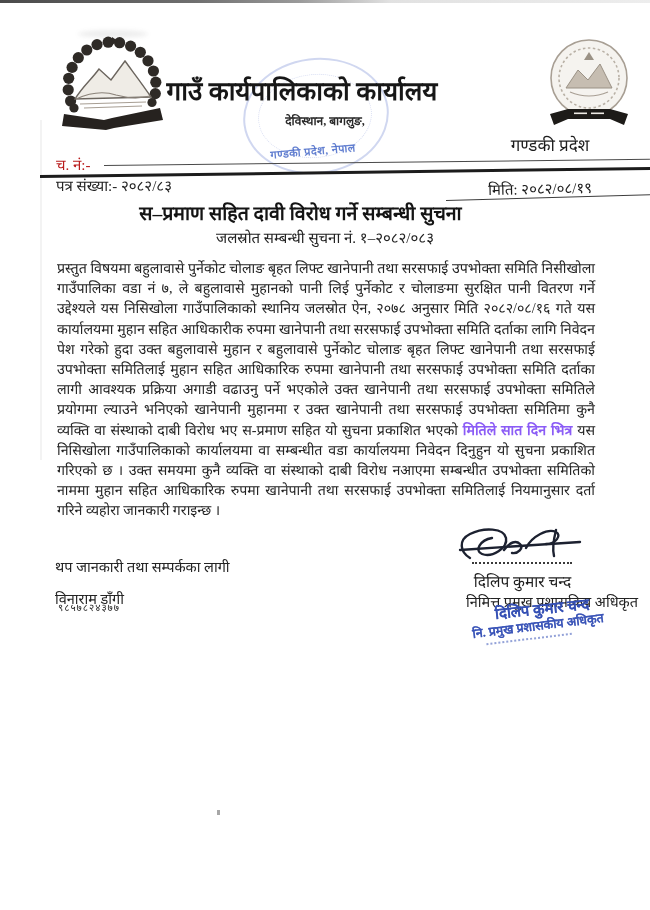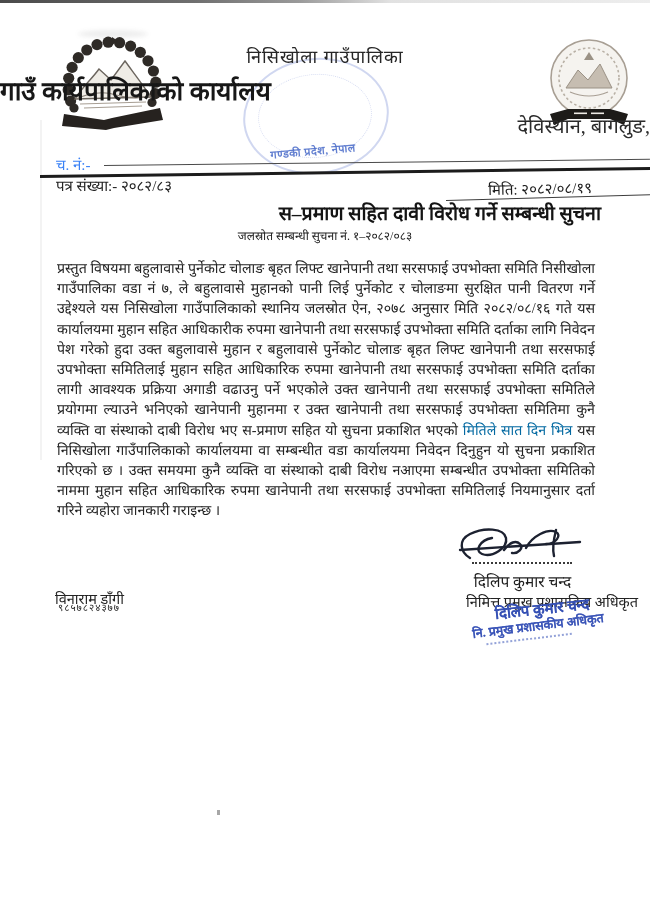--- a/index.html
+++ b/index.html
@@ -17,53 +17,53 @@
     background:linear-gradient(to right,#4a4a4a 0%,#6f6f6f 30%,#9a9a9a 46%,rgba(170,170,170,.35) 60%,rgba(190,190,190,.28) 100%);}
   .scan-smudge{position:absolute;left:78px;top:30px;width:70px;height:8px;
     background:rgba(90,90,90,.10);filter:blur(2px);border-radius:50%;}
   .scan-left-edge{position:absolute;left:40px;top:120px;width:2px;height:340px;
     background:rgba(80,80,80,.07);}
   
   .emblem-left{position:absolute;left:58px;top:36px;}
   .emblem-right{position:absolute;left:548px;top:34px;}
   .muni-name{position:absolute;left:0;top:44px;width:650px;text-align:center;
     font-size:18px;letter-spacing:1px;color:#262626;}
-  .office-name{position:absolute;left:0;top:72px;width:604px;text-align:left;
+  .office-name{position:absolute;left:0;top:72px;width:604px;text-align:center;
     font-size:26px;font-weight:bold;color:#171717;}
-  .address-line{position:absolute;left:0;top:112px;width:650px;text-align:right;
-    font-size:20px;color:#2b2b2b;}
+  .address-line{position:absolute;left:0;top:112px;width:650px;text-align:center;
+    font-size:12px;color:#2b2b2b;font-weight:bold;}
   .hstamp{position:absolute;left:243px;top:58px;width:142px;height:112px;
     border:2px solid rgba(72,100,196,.26);border-radius:50%;
     transform:rotate(-7deg);}
   .hstamp-inner{position:absolute;left:258px;top:74px;width:112px;height:82px;
     border:1px dotted rgba(72,100,196,.22);border-radius:50%;transform:rotate(-5deg);}
   .hstamp-text{position:absolute;left:248px;top:143px;width:130px;text-align:center;
     font-size:11px;font-weight:bold;color:rgba(38,78,190,.72);transform:rotate(-5deg);
     letter-spacing:.5px;}
   .letter-no{position:absolute;left:56px;top:134px;font-size:15px;color:#242424;margin-top:41px;}
-  .dispatch-no{position:absolute;left:56px;top:154px;font-size:15px;color:#3b82f6;}
+  .dispatch-no{position:absolute;left:56px;top:154px;font-size:15px;color:#b91c1c;}
   .province{position:absolute;left:470px;top:133px;width:160px;text-align:center;
     font-size:17px;color:#1e1e1e;}
   .rule-thin{position:absolute;left:104px;top:165px;width:546px;height:1.4px;
     background:#4a4a4a;transform:rotate(-0.65deg);transform-origin:left center;}
   .rule-thick{position:absolute;left:40px;top:175px;width:612px;height:2.6px;
     background:#1c1c1c;transform:rotate(-0.75deg);transform-origin:left center;}
   .date-line{position:absolute;left:440px;top:178px;width:200px;text-align:center;
     font-size:15px;color:#1d1d1d;transform:rotate(-1.2deg);}
   .date-underline{position:absolute;left:446px;top:200px;width:206px;height:1.3px;
     background:#3d3d3d;transform:rotate(-1.6deg);transform-origin:left center;}
   
-  .notice-title{position:absolute;left:0;top:199px;width:601px;text-align:right;
+  .notice-title{position:absolute;left:0;top:199px;width:601px;text-align:center;
     font-size:19.5px;font-weight:bold;color:#141414;}
   .notice-subtitle{position:absolute;left:0;top:227px;width:650px;text-align:center;
-    font-size:12px;color:#222;}
+    font-size:15px;color:#222;}
   
   .body-para{position:absolute;left:57px;top:258px;width:538px;
     font-size:14.2px;line-height:20.2px;text-align:justify;color:#232323;margin:0;}
-  .body-para strong{font-weight:normal;color:#0369a1;}
+  .body-para strong{font-weight:bold;color:#8b5cf6;}
   
   .contact-heading{position:absolute;left:55px;top:556px;font-size:14.5px;color:#242424;}
   .contact-name{position:absolute;left:55px;top:578px;font-size:14.5px;color:#242424;margin-top:10px;}
   .contact-phone{position:absolute;left:58px;top:600px;font-size:10px;color:#242424;letter-spacing:1px;}
   .sig-scribble{position:absolute;left:452px;top:524px;}
   .sig-dots{position:absolute;left:472px;top:560px;width:100px;height:2px;
     border-bottom:2.5px dotted #3a3a3a;}
   .sig-name{position:absolute;left:430px;top:570px;width:185px;text-align:center;
     font-size:15.5px;color:#1e1e1e;}
   .sig-title{position:absolute;left:408px;top:591px;width:230px;text-align:right;
@@ -127,36 +127,37 @@
       <path d="M2,80 L20,75 L62,75 L80,80 L76,91 L62,85 L20,85 L6,91 Z" fill="#1d1b18"></path>
       <rect x="26" y="78.5" width="13" height="1.6" fill="#efece6"></rect>
       <rect x="43" y="78.5" width="13" height="1.6" fill="#efece6"></rect>
     </svg>
   </div>
 
   <div class="hstamp"></div>
   <div class="hstamp-inner"></div>
   <div class="hstamp-text">गण्डकी प्रदेश, नेपाल</div>
 
-  <div class="muni-name">निसिखोला गाउँपालिका</div>
   <div class="office-name">गाउँ कार्यपालिकाको कार्यालय</div>
   <div class="address-line">देविस्थान, बागलुङ,</div>
   <div class="letter-no">पत्र संख्या:- २०८२/८३</div>
   <div class="dispatch-no">च. नं:-</div>
+  <div class="province">गण्डकी प्रदेश</div>
 
   <div class="rule-thin"></div>
   <div class="rule-thick"></div>
   <div class="date-line">मिति: २०८२/०८/१९</div>
   <div class="date-underline"></div>
 
   <div class="notice-title">स–प्रमाण सहित दावी विरोध गर्ने सम्बन्धी सुचना</div>
   <div class="notice-subtitle">जलस्रोत सम्बन्धी सुचना नं. १–२०८२/०८३</div>
 
   <p class="body-para"><span>प्रस्तुत विषयमा बहुलावासे पुर्नेकोट चोलाङ बृहत लिफ्ट खानेपानी तथा सरसफाई उपभोक्ता समिति निसीखोला गाउँपालिका वडा नं ७, ले बहुलावासे मुहानको पानी लिई पुर्नेकोट र चोलाङमा सुरक्षित पानी वितरण गर्ने उद्देश्यले यस निसिखोला गाउँपालिकाको स्थानिय जलस्रोत ऐन, २०७८ अनुसार मिति २०८२/०८/१६ गते यस कार्यालयमा मुहान सहित आधिकारीक रुपमा खानेपानी तथा सरसफाई उपभोक्ता समिति दर्ताका लागि निवेदन पेश गरेको हुदा उक्त बहुलावासे मुहान र बहुलावासे पुर्नेकोट चोलाङ बृहत लिफ्ट खानेपानी तथा सरसफाई उपभोक्ता समितिलाई मुहान सहित आधिकारिक रुपमा खानेपानी तथा सरसफाई उपभोक्ता समिति दर्ताका लागी आवश्यक प्रक्रिया अगाडी वढाउनु पर्ने भएकोले उक्त खानेपानी तथा सरसफाई उपभोक्ता समितिले प्रयोगमा ल्याउने भनिएको खानेपानी मुहानमा र उक्त खानेपानी तथा सरसफाई उपभोक्ता समितिमा कुनै व्यक्ति वा संस्थाको दाबी विरोध भए स-प्रमाण सहित यो सुचना प्रकाशित भएको </span><strong>मितिले सात दिन भित्र</strong><span> यस निसिखोला गाउँपालिकाको कार्यालयमा वा सम्बन्धीत वडा कार्यालयमा निवेदन दिनुहुन यो सुचना प्रकाशित गरिएको छ । उक्त समयमा कुनै व्यक्ति वा संस्थाको दाबी विरोध नआएमा सम्बन्धीत उपभोक्ता समितिको नाममा मुहान सहित आधिकारिक रुपमा खानेपानी तथा सरसफाई उपभोक्ता समितिलाई नियमानुसार दर्ता गरिने व्यहोरा जानकारी गराइन्छ ।</span></p>
 
+  <div class="contact-heading">थप जानकारी तथा सम्पर्कका लागी</div>
   <div class="contact-name">विनाराम डाँगी</div>
   <div class="contact-phone">९८५७८२४३७७</div>
 
   <div class="sig-scribble">
     <svg width="145" height="46" viewBox="0 0 145 46">
       <g fill="none" stroke="#1c2130" stroke-width="2.4" stroke-linecap="round">
         <path d="M18,34 C8,28 6,16 18,10 C32,3 52,4 54,14 C56,24 40,34 30,30 C22,27 28,16 40,14"></path>
         <path d="M52,26 C58,18 64,16 68,20 C72,24 66,30 60,29"></path>
         <path d="M74,24 C80,12 96,4 104,8 C110,11 104,20 94,20"></path>
         <path d="M104,6 C102,14 100,24 102,32"></path>

